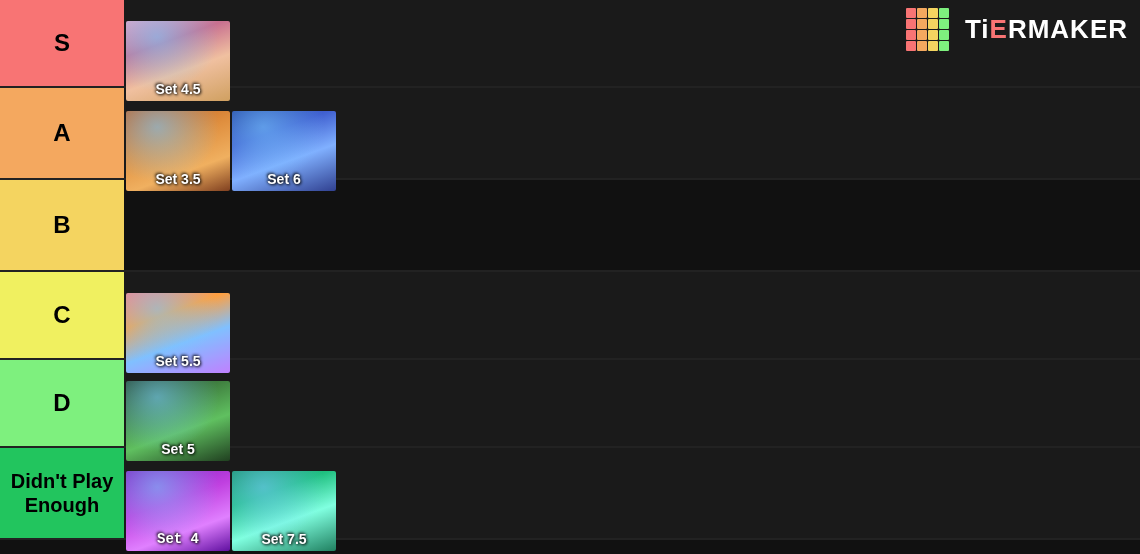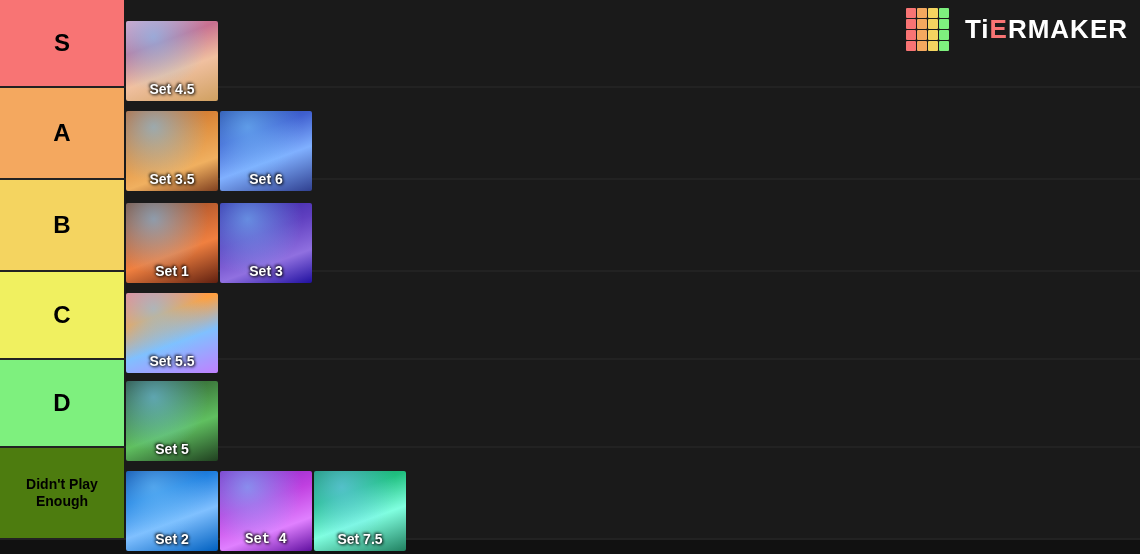--- a/index.html
+++ b/index.html
@@ -46,21 +46,21 @@
       flex: 1;
       background: #1a1a1a;
       align-items: center;
       padding: 2px;
       gap: 2px;
     }
 
     .tier-item {
       position: relative;
       height: 80px;
-      width: 92px;
+      width: 104px;
       flex-shrink: 0;
       border-radius: 2px;
       overflow: hidden;
       margin-top: 35px;
     }
 
     .tier-item .item-label {
       position: absolute;
       bottom: 4px;
       left: 0;
@@ -81,22 +81,22 @@
     .row-d { min-height: 88px; max-height: 88px; }
     .row-dnp { min-height: 92px; max-height: 92px; }
 
     
     .label-s { background: #f87474; }
     .label-a { background: #f4a85f; }
     .label-b { background: #f4d460; }
     .label-c { background: #f0f060; }
     .label-d { background: #7ef07e; }
     .label-dnp {
-      background: #4d7c0f;
-      font-size: 14px;
+      background: #22c55e;
+      font-size: 20px;
       font-weight: bold;
       line-height: 1.2;
     }
 
     
     .bg-set45 {
       background: linear-gradient(160deg, #e8a0c0 0%, #c87090 30%, #f0c0a0 60%, #d0a060 100%);
     }
     
     .bg-set35 {
@@ -231,30 +231,20 @@
             <div class="item-label">Set 3.5</div>
           </div>
           <div class="tier-item bg-set6">
             <div class="lightning-overlay"></div>
             <div class="item-label">Set 6</div>
           </div>
         </div>
       </div>
       <div class="tier-row row-b">
         <div class="tier-label label-b">B</div>
-        <div class="tier-items">
-          <div class="tier-item bg-set1">
-            <div class="lightning-overlay"></div>
-            <div class="item-label">Set 1</div>
-          </div>
-          <div class="tier-item bg-set3">
-            <div class="lightning-overlay"></div>
-            <div class="item-label">Set 3</div>
-          </div>
-        </div>
       </div>
       <div class="tier-row row-c">
         <div class="tier-label label-c">C</div>
         <div class="tier-items">
           <div class="tier-item bg-set55">
             <div class="lightning-overlay"></div>
             <div class="item-label">Set 5.5</div>
           </div>
         </div>
       </div>
@@ -263,24 +253,20 @@
         <div class="tier-items">
           <div class="tier-item bg-set5">
             <div class="lightning-overlay"></div>
             <div class="item-label">Set 5</div>
           </div>
         </div>
       </div>
       <div class="tier-row row-dnp">
         <div class="tier-label label-dnp">Didn't Play Enough</div>
         <div class="tier-items">
-          <div class="tier-item bg-set2">
-            <div class="lightning-overlay"></div>
-            <div class="item-label">Set 2</div>
-          </div>
           <div class="tier-item bg-set4">
             <div class="lightning-overlay"></div>
             <div class="item-label">Set 4</div>
           </div>
           <div class="tier-item bg-set75">
             <div class="lightning-overlay"></div>
             <div class="item-label">Set 7.5</div>
           </div>
         </div>
       </div>

